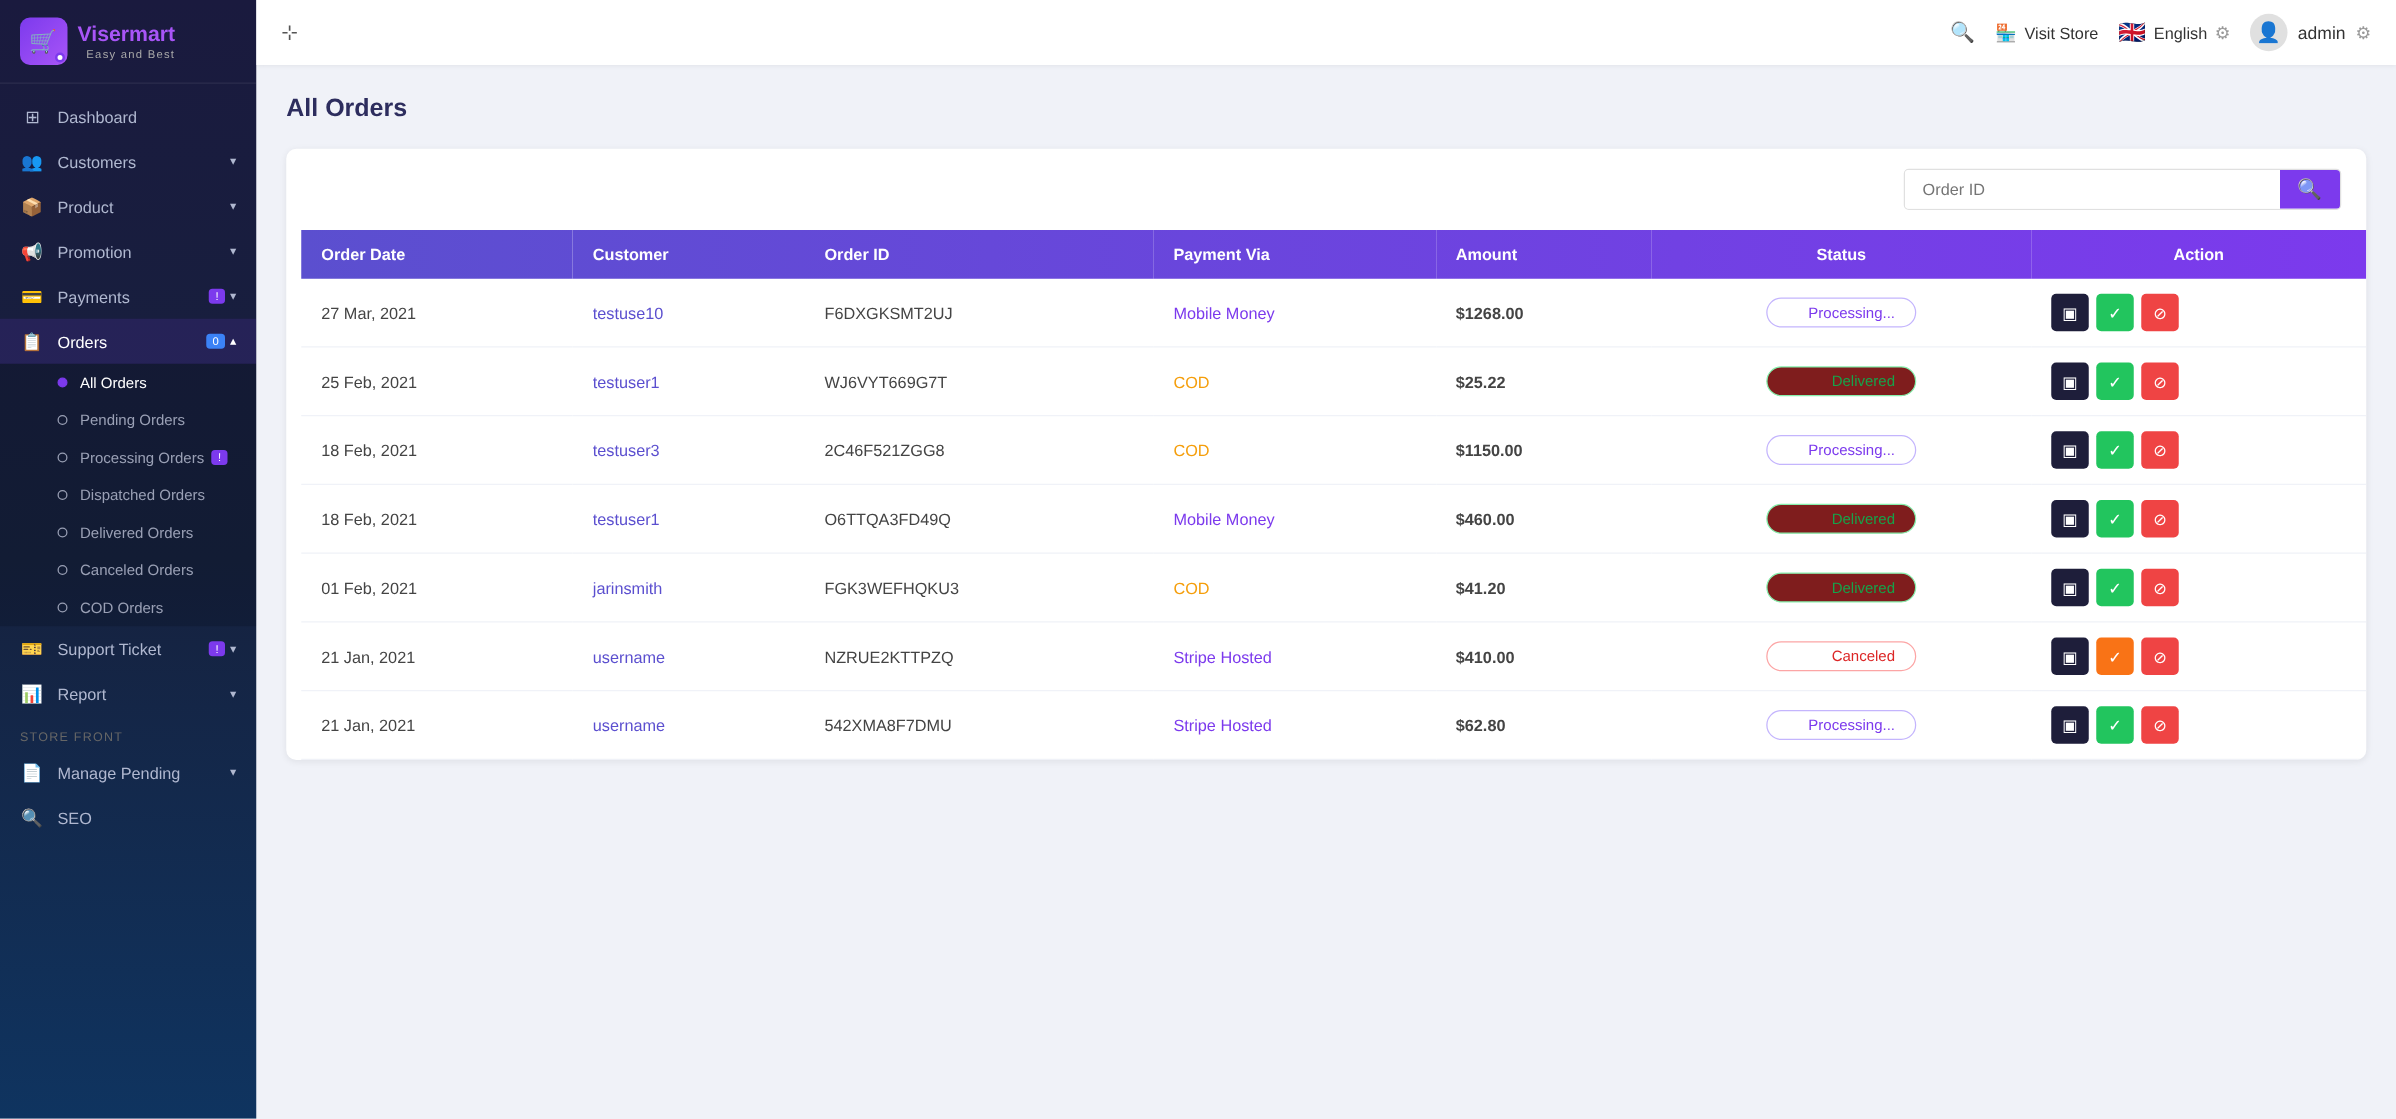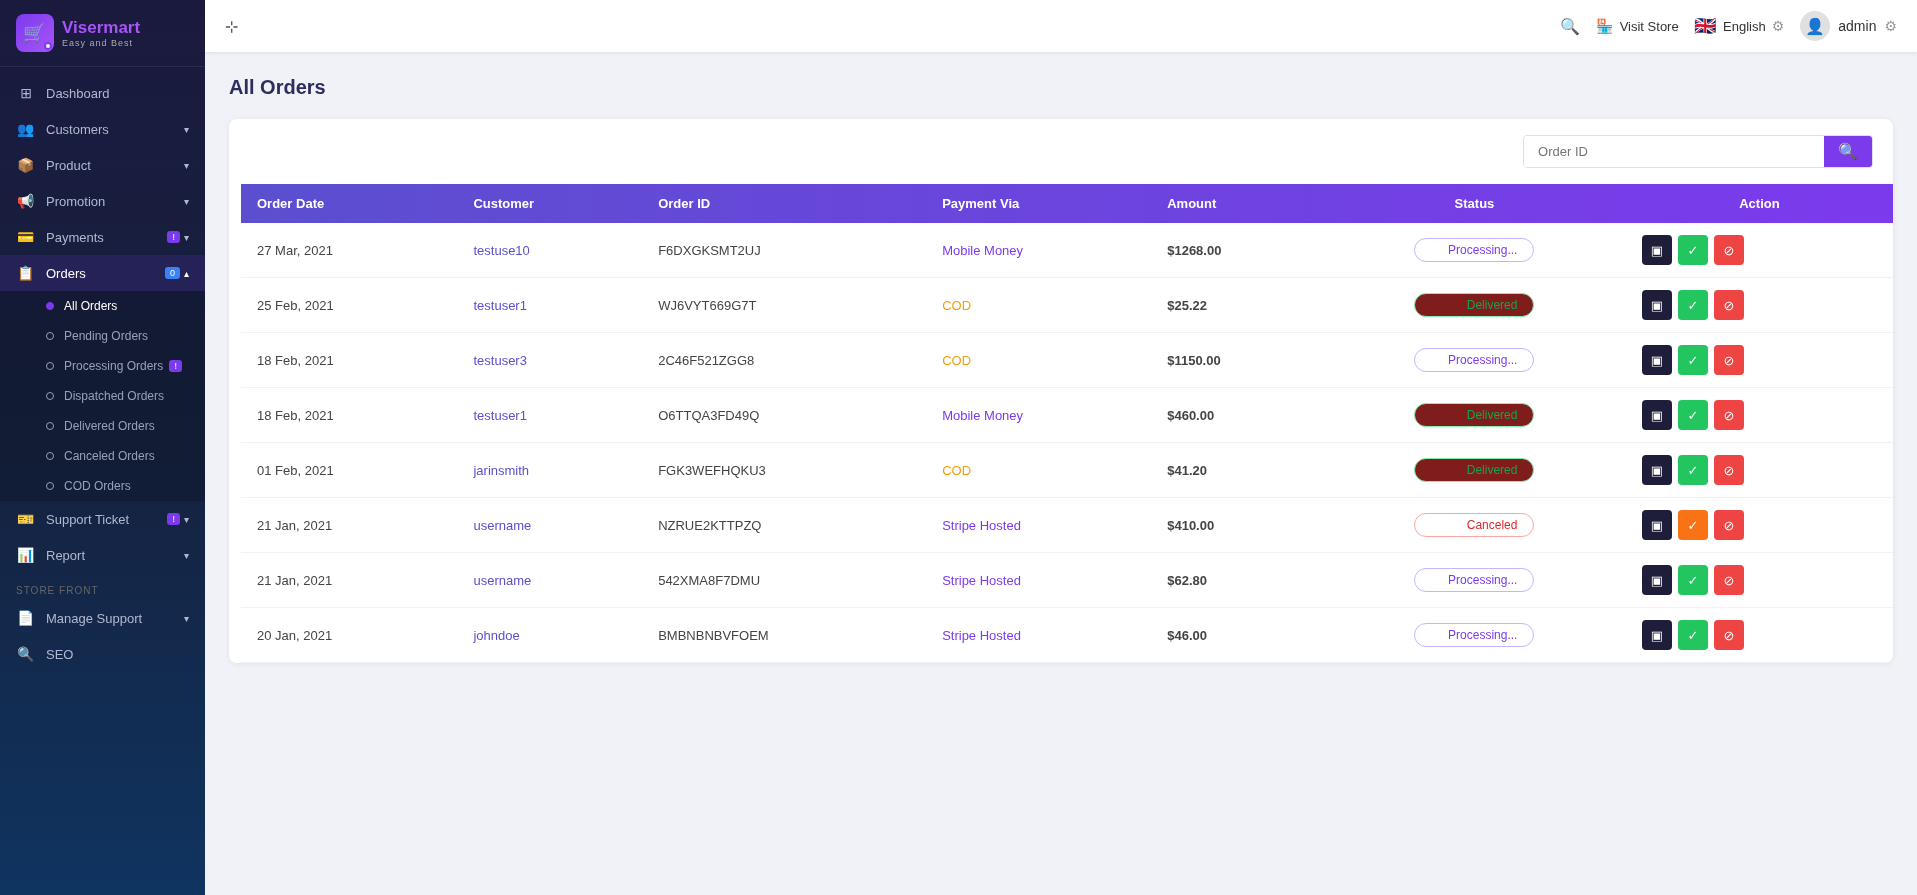--- a/index.html
+++ b/index.html
@@ -32,21 +32,21 @@
       position: relative;
     }
     .logo-dot {
       width: 8px; height: 8px; background: white; border-radius: 50%;
       position: absolute; bottom: 2px; right: 2px;
       border: 2px solid #7c3aed;
     }
     .logo-text { display: flex; flex-direction: column; }
     .logo-title { font-size: 17px; font-weight: 700; color: white; }
     .logo-title span { color: #a855f7; }
-    .logo-sub { font-size: 9px; color: #aaa; letter-spacing: 1px; }
+    .logo-sub { font-size: 9px; color: #aaa; letter-spacing: 1px; text-align: right; }
 
     .sidebar-nav { flex: 1; padding: 8px 0; }
     .nav-item {
       display: flex; align-items: center; padding: 10px 16px;
       cursor: pointer; color: #b0b8d0; font-size: 13px;
       transition: background 0.2s;
       position: relative;
     }
     .nav-item.active { background: rgba(124,58,237,0.15); color: white; }
     .nav-icon { width: 20px; margin-right: 10px; font-size: 14px; text-align: center; }
@@ -276,21 +276,21 @@
     <div class="nav-item">
       <span class="nav-icon">📊</span>
       <span class="nav-label">Report</span>
       <span class="nav-arrow">▾</span>
     </div>
 
     <div class="sidebar-section-title">STORE FRONT</div>
 
     <div class="nav-item">
       <span class="nav-icon">📄</span>
-      <span class="nav-label">Manage Support</span>
+      <span class="nav-label">Manage Pending</span>
       <span class="nav-arrow">▾</span>
     </div>
     <div class="nav-item">
       <span class="nav-icon">🔍</span>
       <span class="nav-label">SEO</span>
     </div>
   </div>
 </div>
 
 <div class="main">
@@ -482,38 +482,17 @@
         <span class="status-badge status-processing">Processing...</span>
       </td>
       <td>
         <div class="action-btns">
           <button class="action-btn btn-dark" title="View">▣</button>
           <button class="action-btn btn-green" title="Confirm">✓</button>
           <button class="action-btn btn-red" title="Cancel">⊘</button>
         </div>
       </td>
     </tr>
-            <tr>
-      <td>20 Jan, 2021</td>
-      <td>
-        <a href="#" class="link-blue">johndoe</a>
-      </td>
-      <td>BMBNBNBVFOEM</td>
-      <td>
-        <span class="link-purple">Stripe Hosted</span>
-      </td>
-      <td class="amount-col">$46.00</td>
-      <td style="text-align:center">
-        <span class="status-badge status-processing">Processing...</span>
-      </td>
-      <td>
-        <div class="action-btns">
-          <button class="action-btn btn-dark" title="View">▣</button>
-          <button class="action-btn btn-green" title="Confirm">✓</button>
-          <button class="action-btn btn-red" title="Cancel">⊘</button>
-        </div>
-      </td>
-    </tr>
           </tbody>
       </table>
     </div>
   </div>
 </div>
 
 </body></html>

